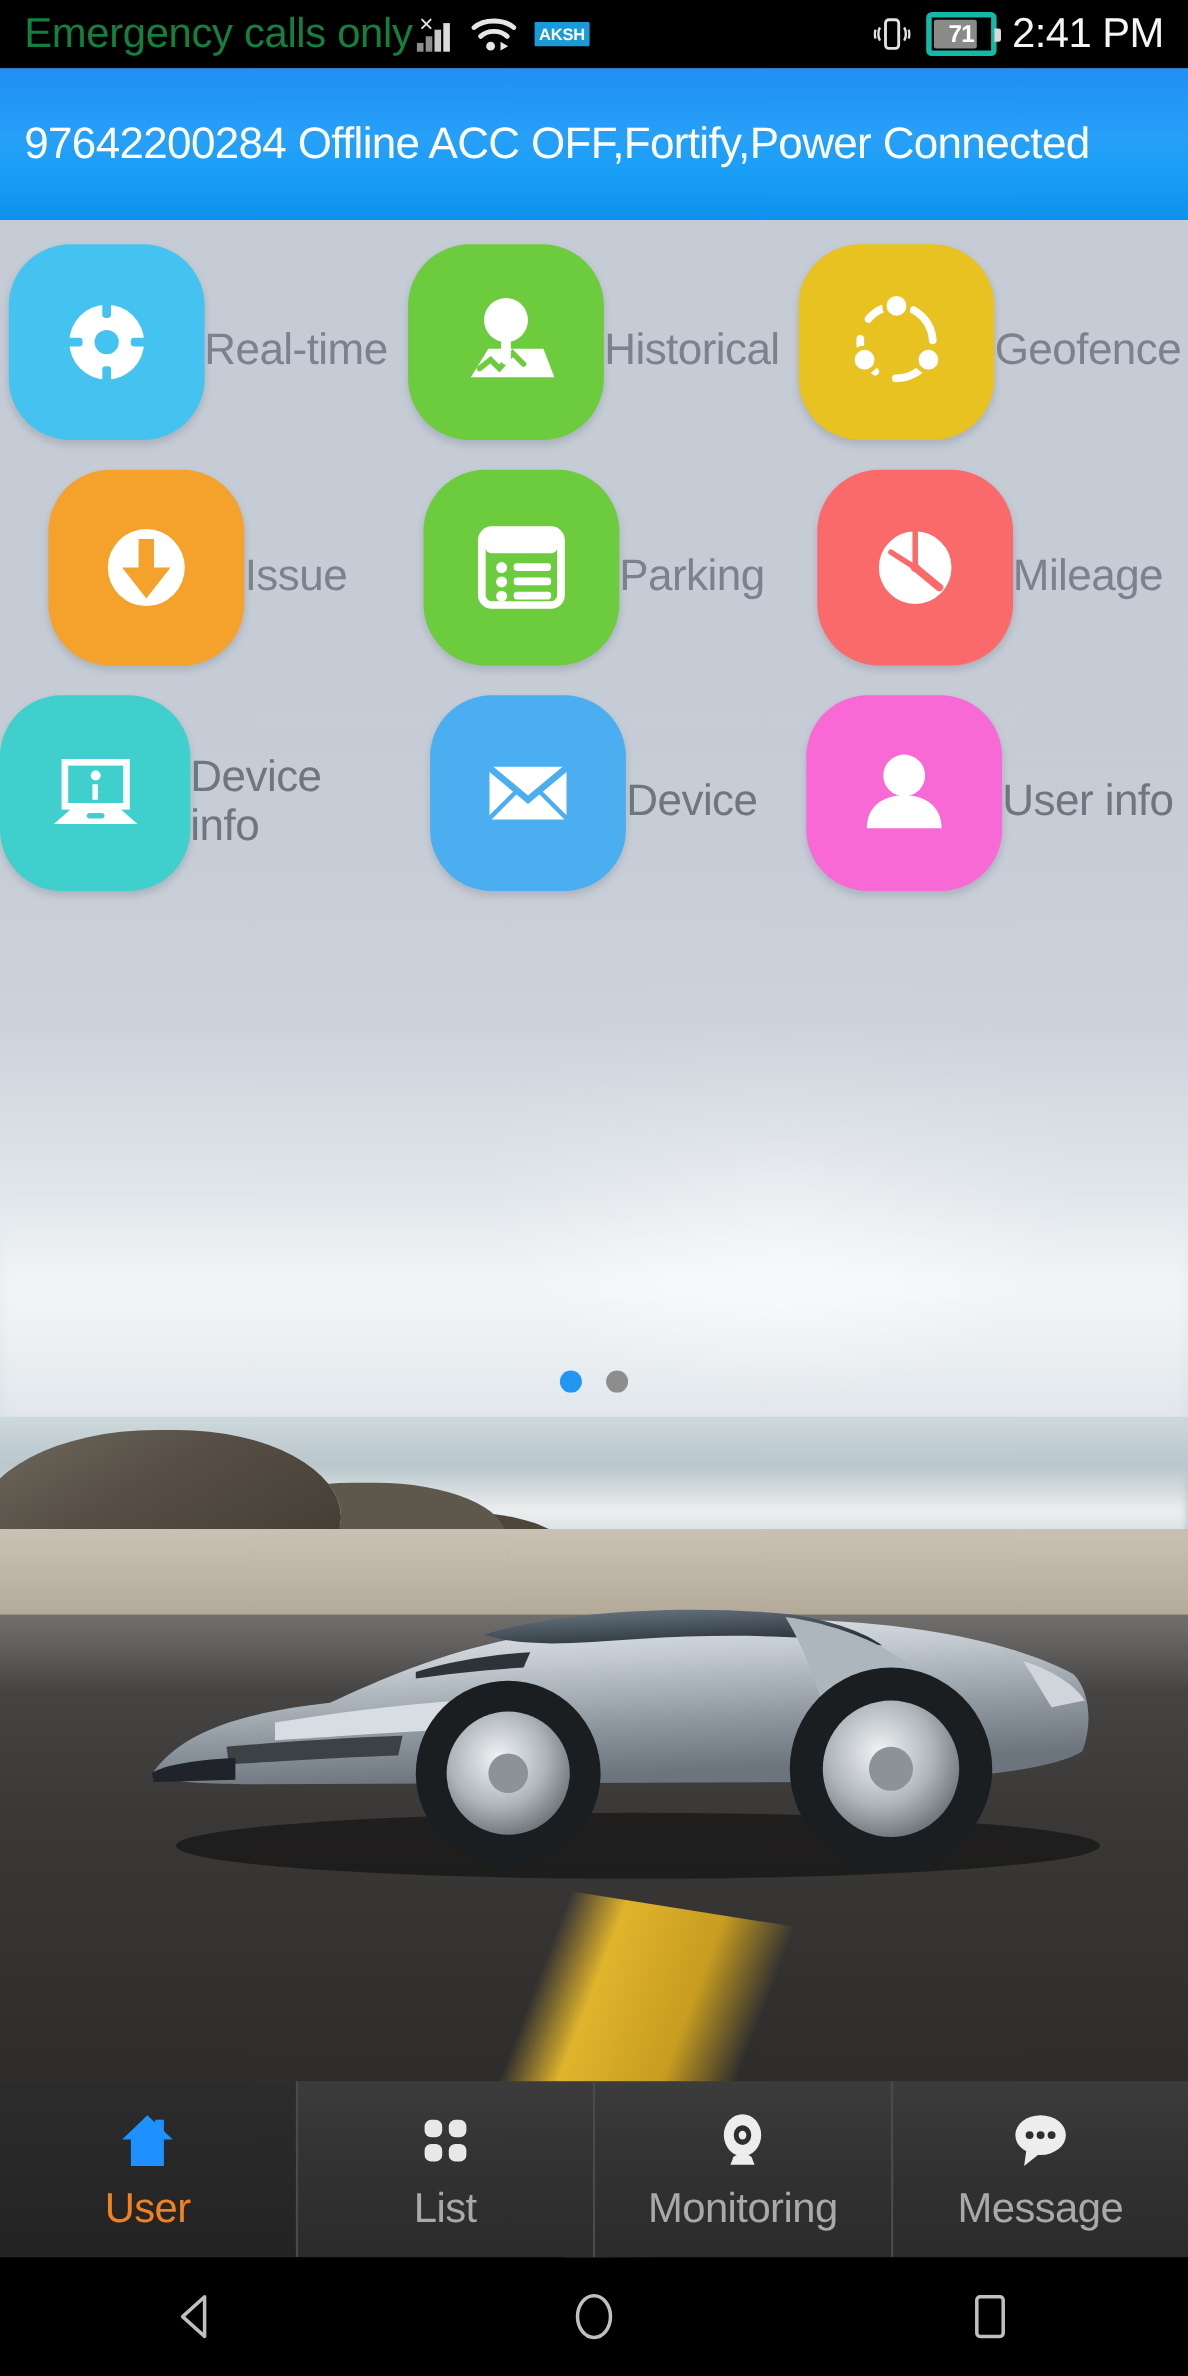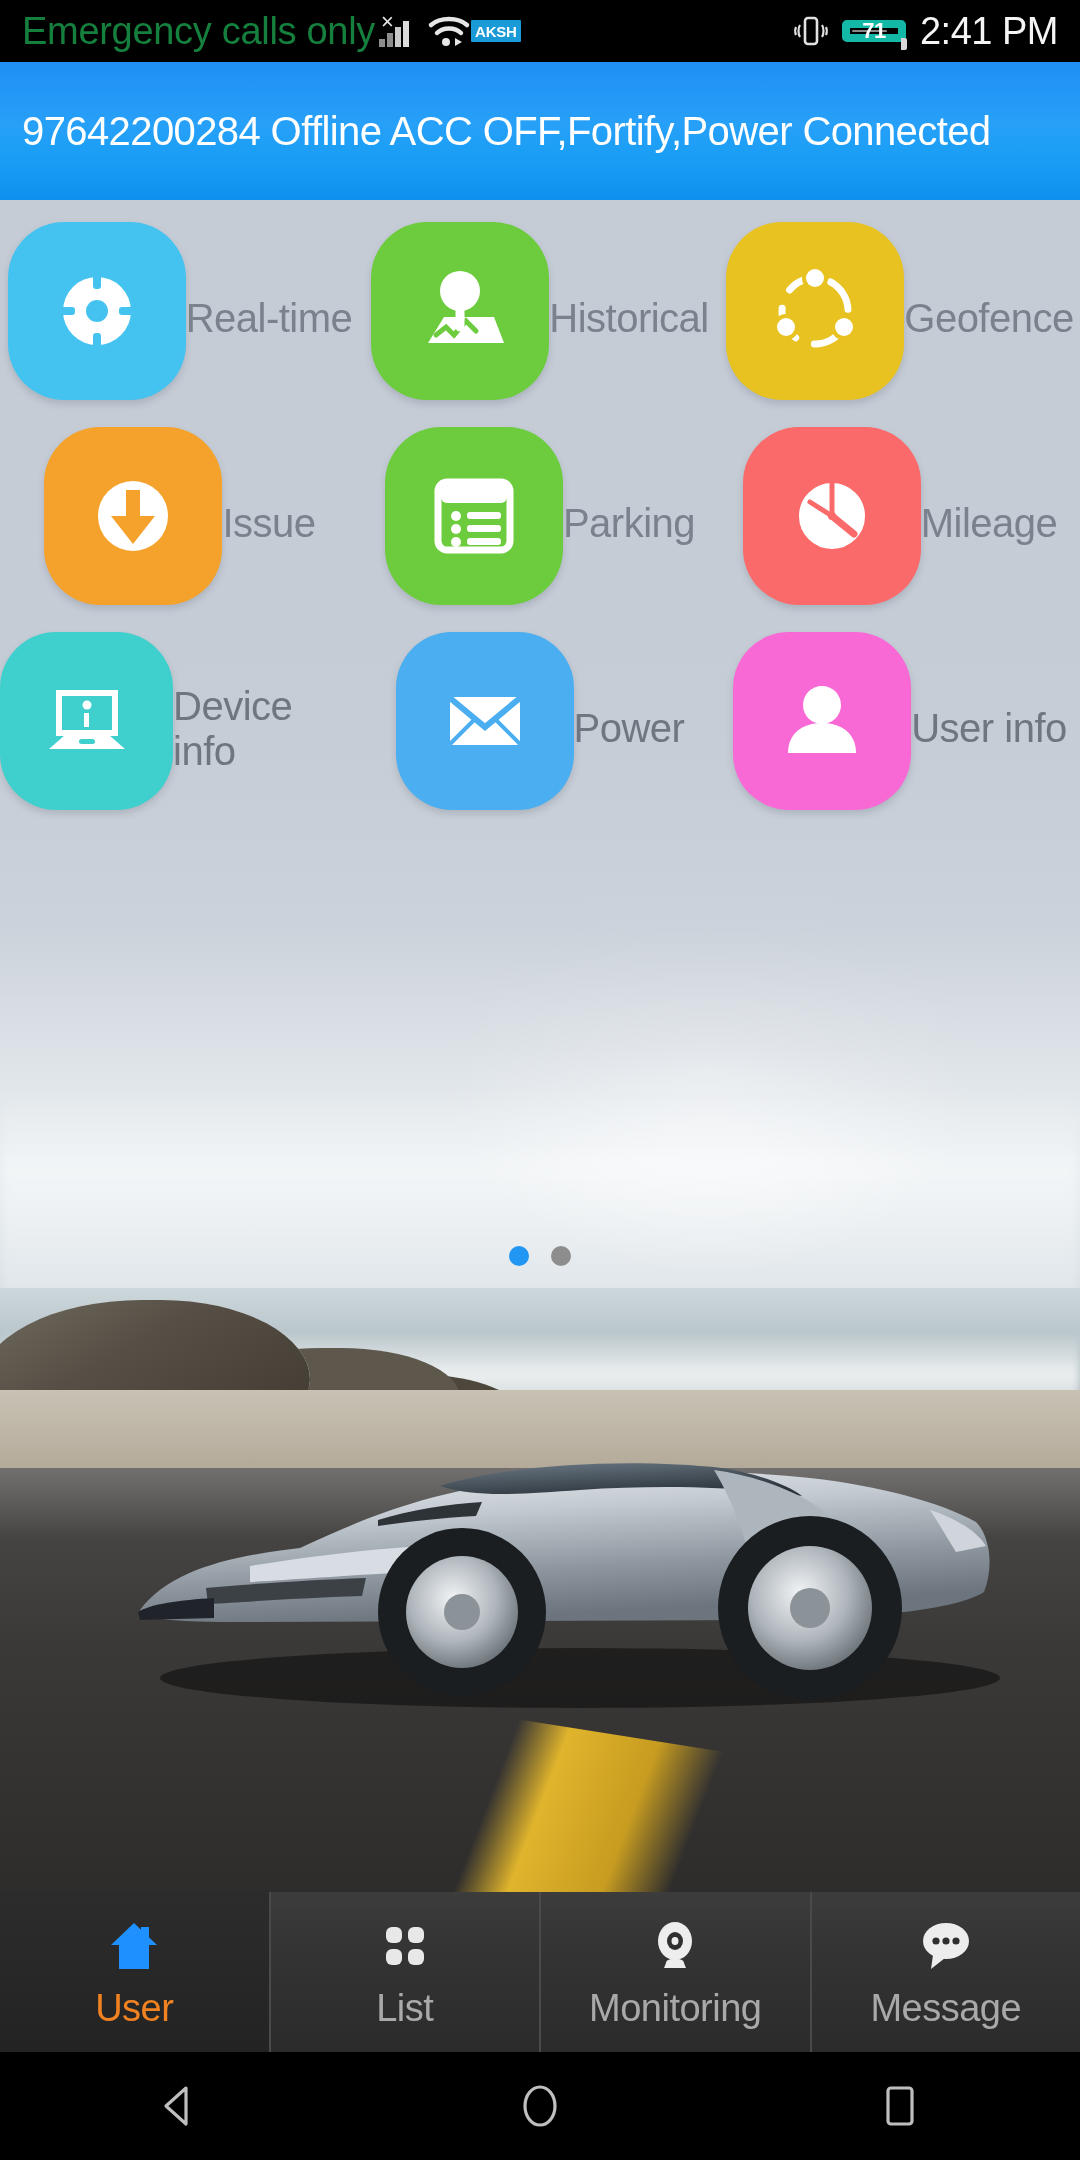--- a/index.html
+++ b/index.html
@@ -36,33 +36,33 @@
   .sig-bars i:nth-child(1) { height: 8px;  background:#8d8d8d;}
   .sig-bars i:nth-child(2) { height: 14px; background:#8d8d8d;}
   .sig-bars i:nth-child(3) { height: 20px; background:#c9c9c9;}
   .sig-bars i:nth-child(4) { height: 26px; background:#dcdcdc;}
   .sig-x {
     position: absolute; top: -2px; left: 4px;
     color: #e8e8e8; font-size: 22px; line-height: 22px;
   }
   .wifi { width: 44px; height: 34px; margin-left: 10px; position: relative; }
   #aksh-badge {
-    margin-left: 0; background: #1a9ad6; color: #fff;
+    margin-left: 15px; background: #1a9ad6; color: #fff;
     font-size: 15px; font-weight: bold; letter-spacing: -0.2px;
     padding: 4px 4px 3px; line-height: 1; border-radius: 1px;
   }
   #status-right {
     margin-left: auto; display: flex; align-items: center; gap: 14px;
   }
   .vibrate { width: 34px; height: 36px; }
   #battery {
     position: relative; display: flex; align-items: center;
   }
   #battery-shell {
-    width: 64px; height: 22px; border: 8px solid #14b8a6;
+    width: 64px; height: 40px; border: 5px solid #14b8a6;
     border-radius: 5px; position: relative;
     display: flex; align-items: center; justify-content: center;
   }
   #battery-shell::after {
     content: ""; position: absolute; right: -9px; top: 10px;
     width: 6px; height: 12px; background: #d8d8d8; border-radius: 0 2px 2px 0;
   }
   #battery-fill {
     position: absolute; left: 2px; top: 2px; bottom: 2px;
     width: 72%; background: #8a8a8a; border-radius: 2px;
@@ -422,21 +422,21 @@
       </div>
 
       <div class="grid-cell">
         <div class="tile" style="background:#4aaef0">
           <svg width="104" height="104" viewBox="0 0 104 104">
             <rect x="17" y="28" width="70" height="48" rx="3" fill="#fff"></rect>
             <path d="M17 29 L52 58 L87 29" fill="none" stroke="#4aaef0" stroke-width="6"></path>
             <path d="M17 75 L41 51 M87 75 L63 51" stroke="#4aaef0" stroke-width="4" fill="none"></path>
           </svg>
         </div>
-        <div class="tile-label">Power</div>
+        <div class="tile-label">Device</div>
       </div>
 
       <div class="grid-cell">
         <div class="tile" style="background:#f969d6">
           <svg width="104" height="104" viewBox="0 0 104 104">
             <circle cx="52" cy="36" r="19" fill="#fff"></circle>
             <path d="M18 84 C18 64 33 54 52 54 C71 54 86 64 86 84 Z" fill="#fff"></path>
           </svg>
         </div>
         <div class="tile-label">User info</div>

